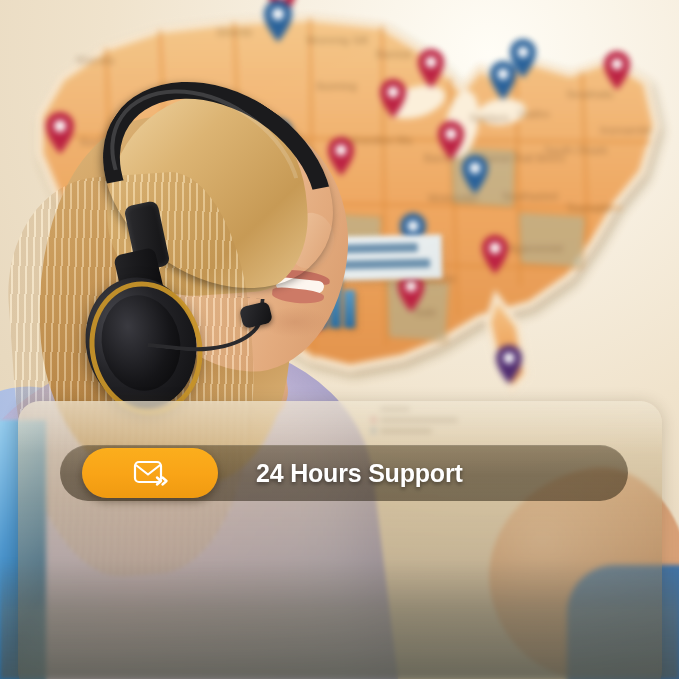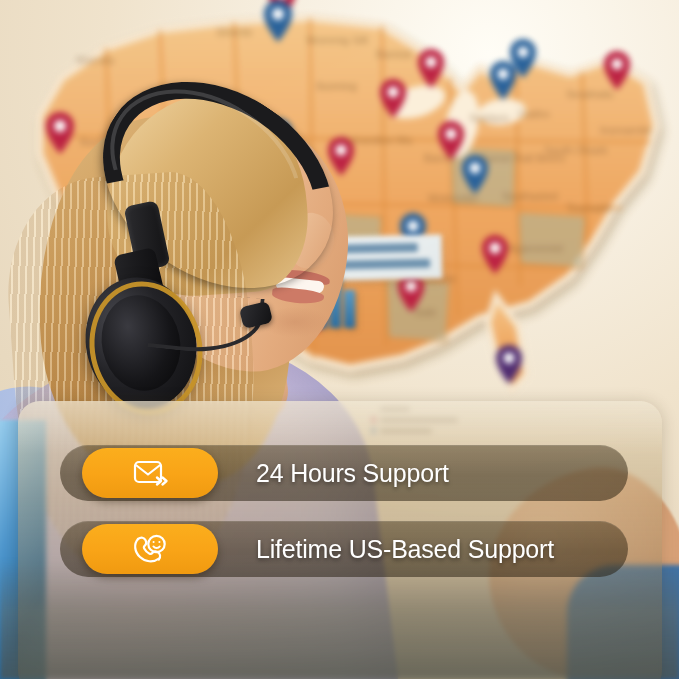--- a/index.html
+++ b/index.html
@@ -381,21 +381,21 @@
     display: flex;
     align-items: center;
     justify-content: center;
   }
   .pill svg { display: block; }
 
   .row-label {
     position: absolute;
     left: 196px;
     color: #ffffff;
-    font-weight: 400;
+    font-weight: 700;
     font-size: 25px;
     letter-spacing: -0.2px;
     white-space: nowrap;
     text-shadow: 0 2px 4px rgba(0,0,0,.45);
   }
 </style>
 </head>
 <body>
 
 <div id="root">
@@ -631,35 +631,18 @@
               <rect x="4" y="4" width="26" height="20" rx="4"></rect>
               <path d="M5.5 7.5 L17 16.5 L28.5 7.5"></path>
               <path d="M26 19.5 l4 3.5 -4 3.5" stroke-width="2.4"></path>
               <path d="M31.5 19.5 l4 3.5 -4 3.5" stroke-width="2.4"></path>
             </svg>
           </span>
         </div>
         <div class="row-label">24 Hours Support</div>
       </div>
 
-      <div class="row row-2">
-        <div class="pill">
-          <span>
-            <svg width="38" height="32" viewBox="0 0 38 32" fill="none" stroke="#ffffff" stroke-width="2.2" stroke-linecap="round" stroke-linejoin="round">
-              <path d="M7 6 c3.2-2.4 6.2-1.4 7.6 1.3 1.3 2.5 .6 4.2-.8 5.4
-                       -1.1 .9-1.2 1.7-.6 2.9 1.1 2.2 3.1 4.1 5.3 5.1 1.2 .5 2 .4 2.8-.7
-                       1.1-1.5 2.9-2.2 5.3-.9 2.6 1.4 3.5 4.4 1.2 7.5"></path>
-              <path d="M7 6 C2.5 11 3.5 19 9 24 c5.3 4.9 13 5.9 18.8 1.6"></path>
-              <circle cx="25.5" cy="11" r="8.2"></circle>
-              <circle cx="22.6" cy="9" r="1.05" fill="#fff" stroke="none"></circle>
-              <circle cx="28.4" cy="9" r="1.05" fill="#fff" stroke="none"></circle>
-              <path d="M22.4 13.4 c1.6 2.1 4.8 2.1 6.4 0" stroke-width="1.9"></path>
-            </svg>
-          </span>
-        </div>
-        <div class="row-label">Lifetime US-Based Support</div>
-      </div>
 
 
     </div>
   </div>
 
 </div>
 
 </body></html>

